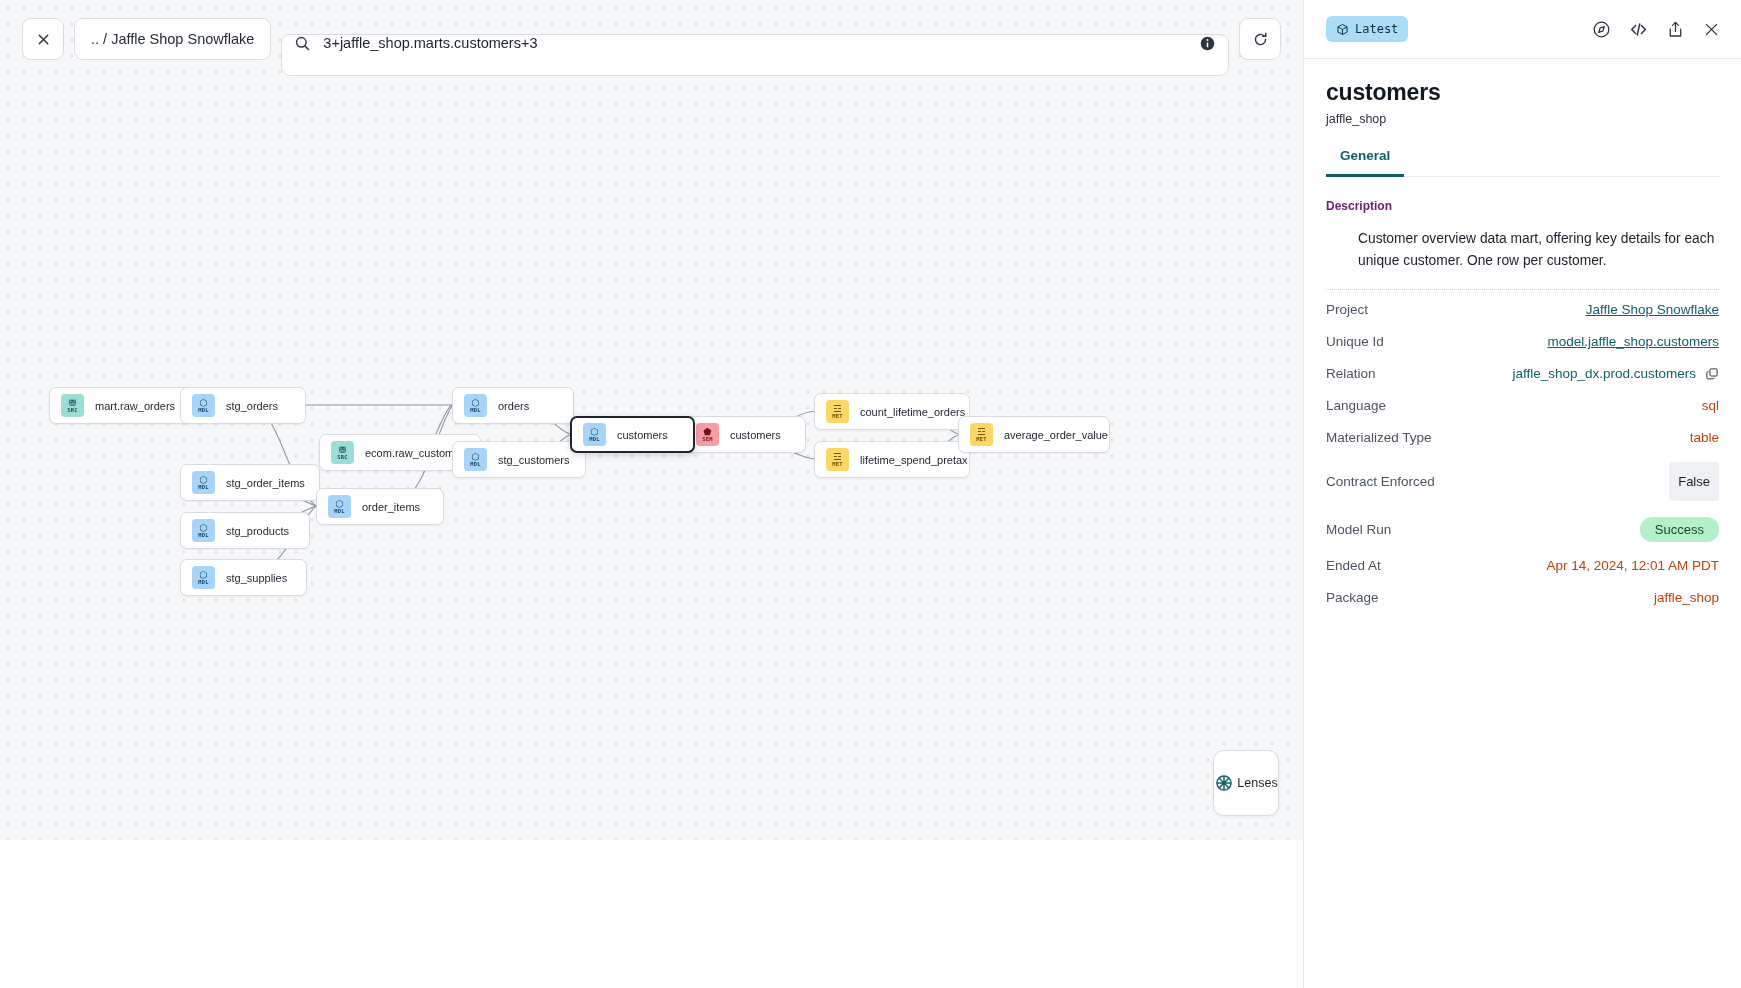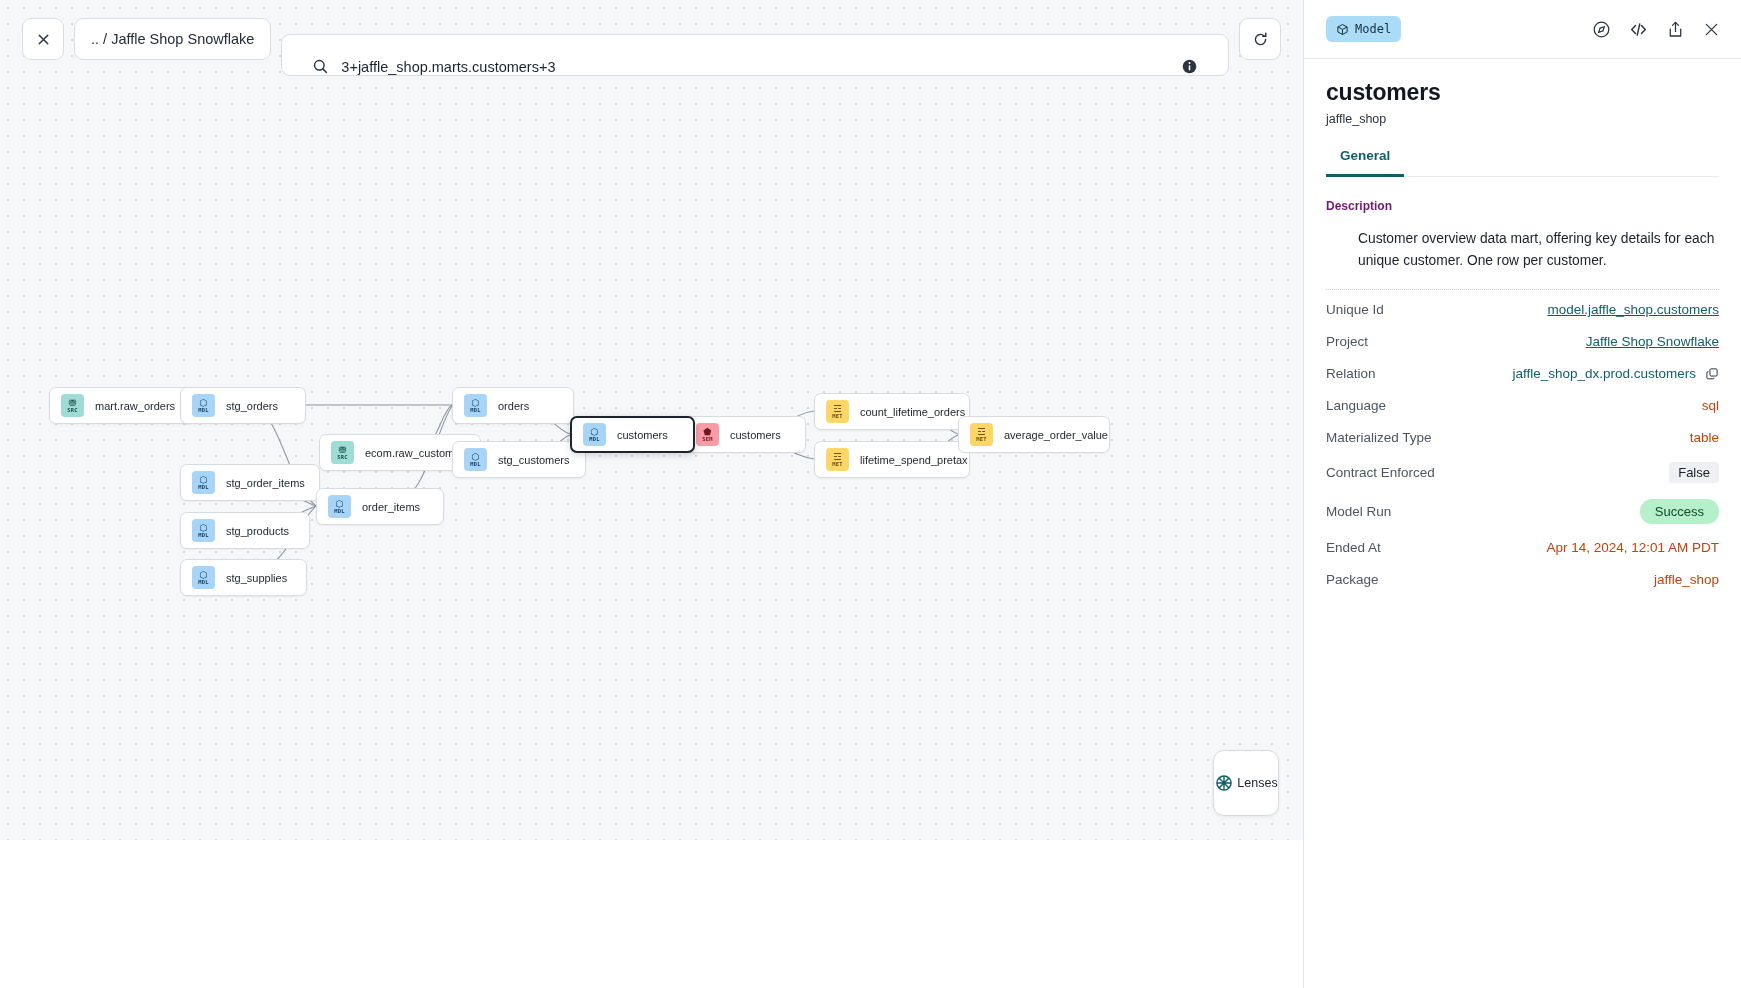--- a/index.html
+++ b/index.html
@@ -42,22 +42,22 @@
     font-size: 14.5px;
     color: #242c38;
     white-space: nowrap;
   }
   .searchbar {
     flex: 1;
     height: 42px;
     background: #ffffff;
     border: 1px solid #d9dde3;
     border-radius: 9px;
-    display: flex; align-items: flex-end;
-    padding: 0 30px;
+    display: flex; align-items: flex-start;
+    padding: 0 12px;
     gap: 12px;
     cursor: text;
     margin-top: 32px;
   }
   .searchbar .sq { flex: 1; font-size: 14.5px; color: #1d242e; border: none; outline: none; background: transparent; font-family: inherit; }
   .tb-refresh { width: 42px; }
   .icon-sm { width: 17px; height: 17px; display:block; }
 
   
   .graph { position: absolute; inset: 0; }
@@ -162,21 +162,21 @@
 
   .prow {
     display: flex; align-items: center; justify-content: space-between;
     min-height: 32px; padding: 8px 0; gap: 12px;
   }
   .pkey { font-size: 13.5px; color: #4c5561; white-space: nowrap; }
   .pval { font-size: 13.5px; color: #c2410c; text-align: right; }
   .pval.link { color: #0f5e68; text-decoration: underline; cursor: pointer; }
   .pval.link2 { color: #0f5e68; cursor: pointer; text-decoration: none; }
   .pval-wrap { display: flex; align-items: center; gap: 9px; }
-  .pill-gray { background: #eef0f3; border-radius: 4px; padding: 3px 9px; font-size: 13px; color: #1a212b; }
+  .pill-gray { background: #eef0f3; border-radius: 4px; padding: 12px 9px; font-size: 13px; color: #1a212b; }
   .pill-green { background: #b6f0cb; border-radius: 12px; padding: 5px 15px; font-size: 13px; color: #0f4a28; }
 </style>
 </head>
 <body>
 
 <div class="app">
 
   <div class="canvas-pane">
 
     <div class="topbar">
@@ -359,21 +359,21 @@
   </div>
 
   <div class="panel">
 
     <div class="panel-head">
       <div class="chip">
         <svg width="13" height="13" viewBox="0 0 24 24" fill="none" stroke="#12303f" stroke-width="1.8" stroke-linejoin="round">
           <path d="M12 2.8 L20.5 7.3 L20.5 16.7 L12 21.2 L3.5 16.7 L3.5 7.3 Z"></path>
           <path d="M3.5 7.3 L12 11.8 L20.5 7.3 M12 11.8 L12 21.2"></path>
         </svg>
-        <span class="ctxt">Model</span>
+        <span class="ctxt">Latest</span>
       </div>
 
       <div class="panel-head-actions">
         <span>
           <svg width="19" height="19" viewBox="0 0 24 24" fill="none" stroke="#2c3440" stroke-width="1.6">
             <circle cx="12" cy="12" r="9.2"></circle>
               <path d="M15.5 8.5 L10.2 10.2 L8.5 15.5 L13.8 13.8 Z"></path>
           </svg>
         </span>
         <span>
@@ -406,29 +406,29 @@
     <div class="tabs">
       <div class="tab">General</div>
     </div>
 
     <div class="panel-body">
       <div class="sec-label">Description</div>
       <div class="desc">Customer overview data mart, offering key details for each unique customer. One row per customer.</div>
       <div class="hr-dot"></div>
       <div id="props">
           <div class="prow">
+            <div class="pkey">Project</div>
+            <div class="pval-wrap">
+              <div class="pval link">Jaffle Shop Snowflake</div>
+            </div>
+          </div>
+          <div class="prow">
             <div class="pkey">Unique Id</div>
             <div class="pval-wrap">
               <div class="pval link">model.jaffle_shop.customers</div>
-            </div>
-          </div>
-          <div class="prow">
-            <div class="pkey">Project</div>
-            <div class="pval-wrap">
-              <div class="pval link">Jaffle Shop Snowflake</div>
             </div>
           </div>
           <div class="prow">
             <div class="pkey">Relation</div>
             <div class="pval-wrap">
               <div class="pval link2">jaffle_shop_dx.prod.customers</div>
               <span style="cursor: pointer; display: flex;">
                 <svg width="14" height="14" viewBox="0 0 24 24" fill="none" stroke="#2c3440" stroke-width="1.7" stroke-linejoin="round">
                   <rect x="8.5" y="3.2" width="12.3" height="12.3" rx="2"></rect>
                   <path d="M15.5 18.3 A2 2 0 0 1 13.5 20.3 H5.2 A2 2 0 0 1 3.2 18.3 V10 A2 2 0 0 1 5.2 8 H6"></path>

